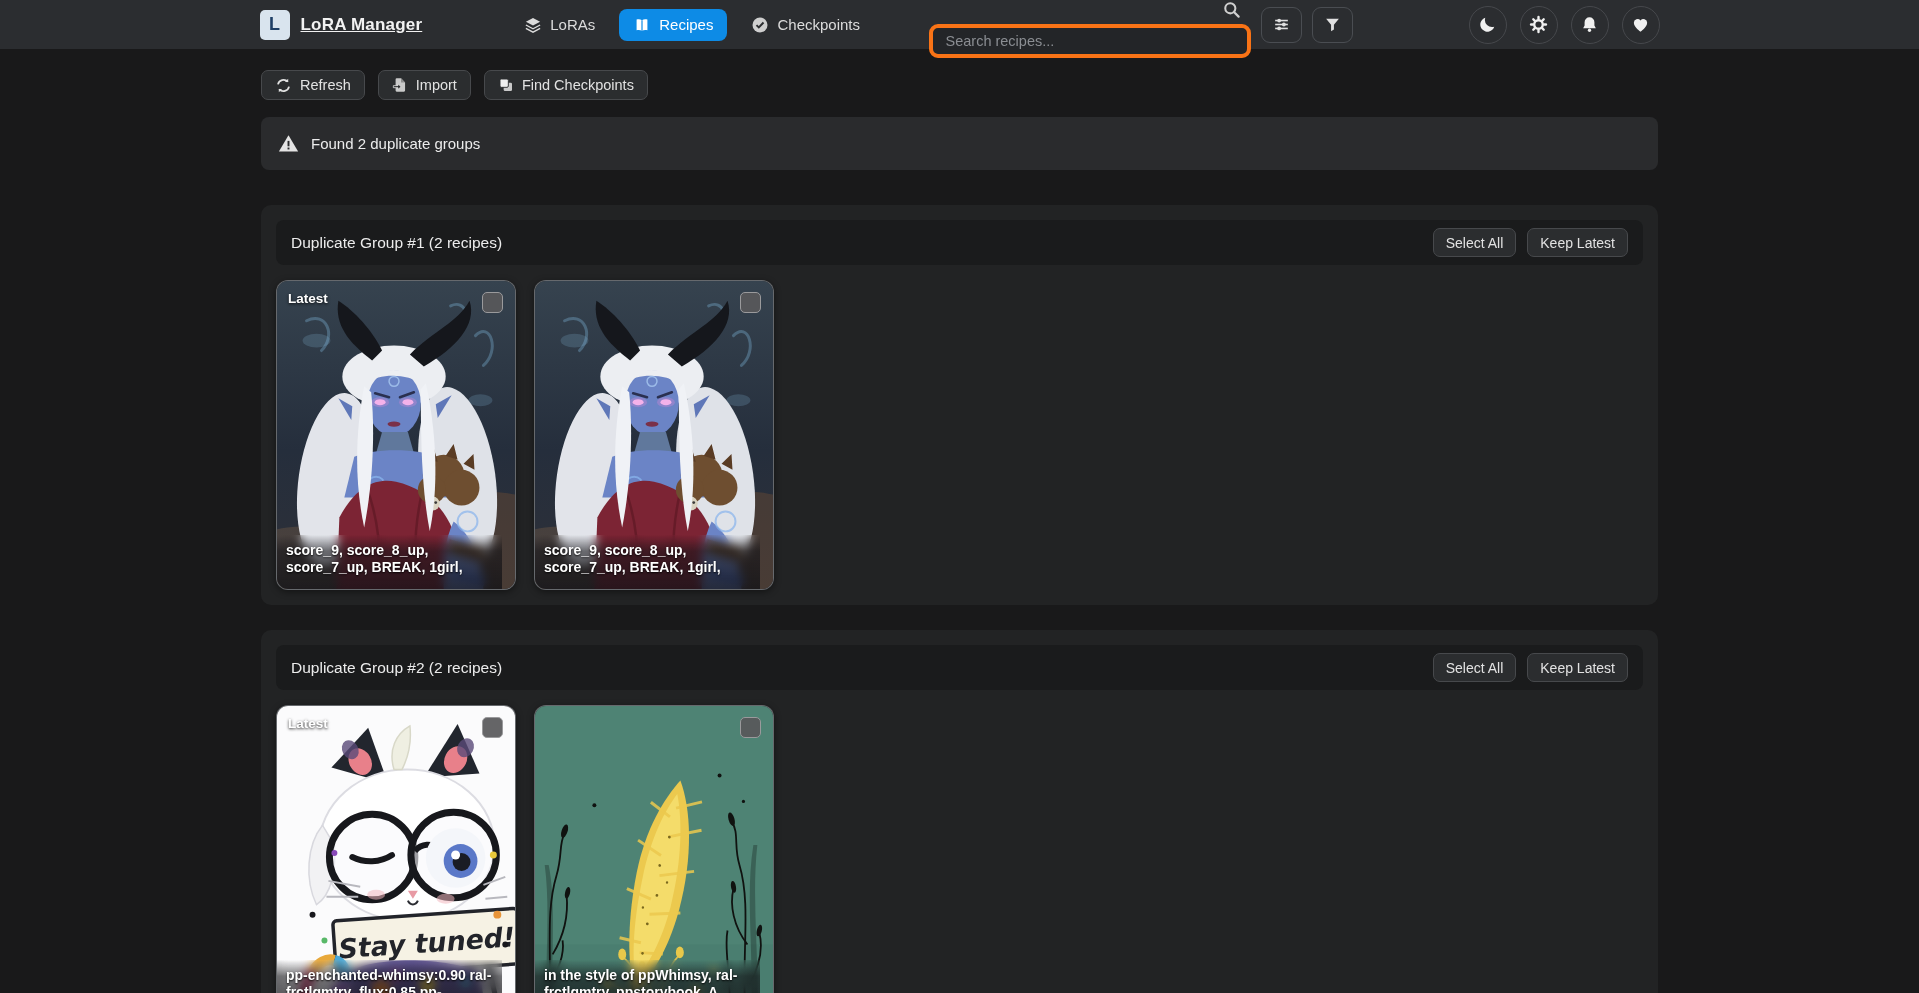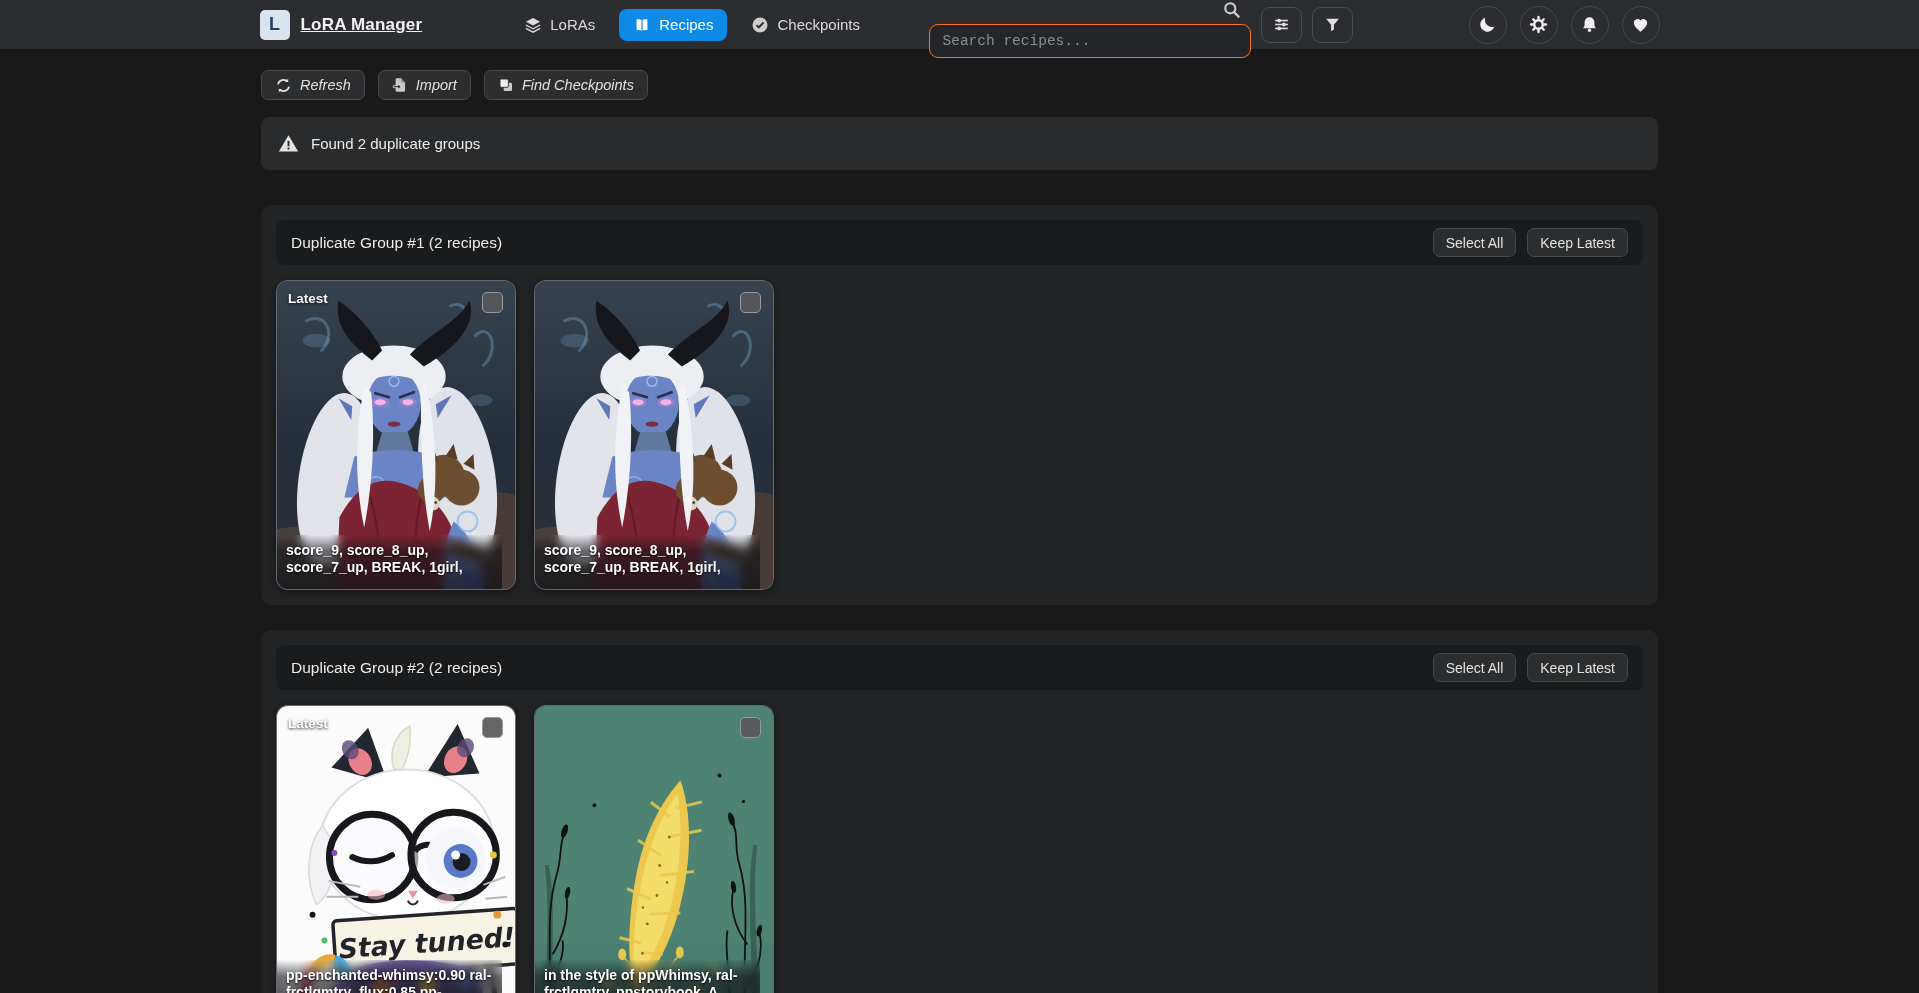--- a/index.html
+++ b/index.html
@@ -16,35 +16,35 @@
   .navbar{height:49px; background:var(--nav);}
   .nav-inner{width:1400px; height:100%; margin:0 auto; display:flex; align-items:center;}
   .brand{display:flex; align-items:center; gap:11px;}
   .logo{width:30px; height:30px; background:#d9e4ee; border-radius:5px; display:flex; align-items:center; justify-content:center;
         color:#1f3f66; font-weight:bold; font-size:18px;}
   .app-title{font-size:17px; font-weight:bold; color:#f2f2f2; letter-spacing:.2px;text-decoration:underline;}
   .nav-tabs{display:flex; align-items:center; gap:10px; margin-left:88px;}
   .nav-tab{display:flex; align-items:center; gap:8px; padding:7px 14px; border-radius:8px; font-size:15px; color:#dcdcdc; cursor:pointer;}
   .nav-tab.active{background:var(--accent); color:#fff;}
   .search-wrap{margin-left:auto; position:relative; width:322px;}
-  .search-input{width:100%; height:34px; background:#232528; border:1px solid #f97316; border-radius:9px;
-        color:#cfcfcf; padding:0 38px 0 13px; font-size:14.5px; font-family:Liberation Mono, monospace; outline:none;margin-top:32px;}
+  .search-input{width:100%; height:34px; background:#232528; border:4px solid #f97316; border-radius:9px;
+        color:#cfcfcf; padding:0 38px 0 13px; font-size:14.5px; font-family:Liberation Sans, sans-serif; outline:none;margin-top:32px;}
   .search-input::placeholder{color:#8a8d92;}
   .search-glyph{position:absolute; right:10px; top:8px;}
   .icon-btn{width:41px; height:36px; border:1px solid #4a4d52; border-radius:9px; background:transparent;
         display:flex; align-items:center; justify-content:center; margin-left:10px; cursor:pointer;}
   .nav-right{display:flex; gap:13px; margin-left:116px;}
   .circle-btn{width:38px; height:38px; border-radius:50%; border:1px solid #46484c; background:transparent;
         display:flex; align-items:center; justify-content:center; cursor:pointer;}
 
   
   .main{width:1397px; margin:0 auto;}
   .toolbar{margin-top:21px; display:flex; gap:13px;}
   .tool-btn{display:flex; align-items:center; gap:8px; background:var(--btn); border:1px solid var(--btn-border);
-        color:#e2e2e2; border-radius:7px; padding:0 13px; height:30px; font-size:14.5px; font-family:inherit; cursor:pointer;font-style:italic;}
+        color:#e2e2e2; border-radius:7px; padding:0 13px; height:30px; font-size:14.5px; font-family:inherit; cursor:pointer;}
 
   .banner{margin-top:17px; background:var(--banner); border-radius:8px; height:53px; display:flex; align-items:center; padding:0 17px;}
   .banner-msg{display:flex; align-items:center; gap:12px; font-size:15px; color:#ececec;}
   .banner-right{margin-left:auto; display:flex; align-items:center; gap:15px;}
   .mid-btn{background:var(--btn); border:1px solid var(--btn-border); color:#e2e2e2; border-radius:7px;
         height:31px; padding:0 13px; font-size:14.5px; font-family:inherit; cursor:pointer;}
   .delete-group{display:flex; align-items:center; gap:9px; color:#88898c; font-size:14.5px;
         border-left:1px solid #3e4043; padding:6px 0 6px 17px;}
   .count-input{width:88px; height:30px; background:#212224; border:1px solid #3c3e41; border-radius:6px;
         color:#97989b; text-align:center; font-size:14px; font-family:inherit;}

